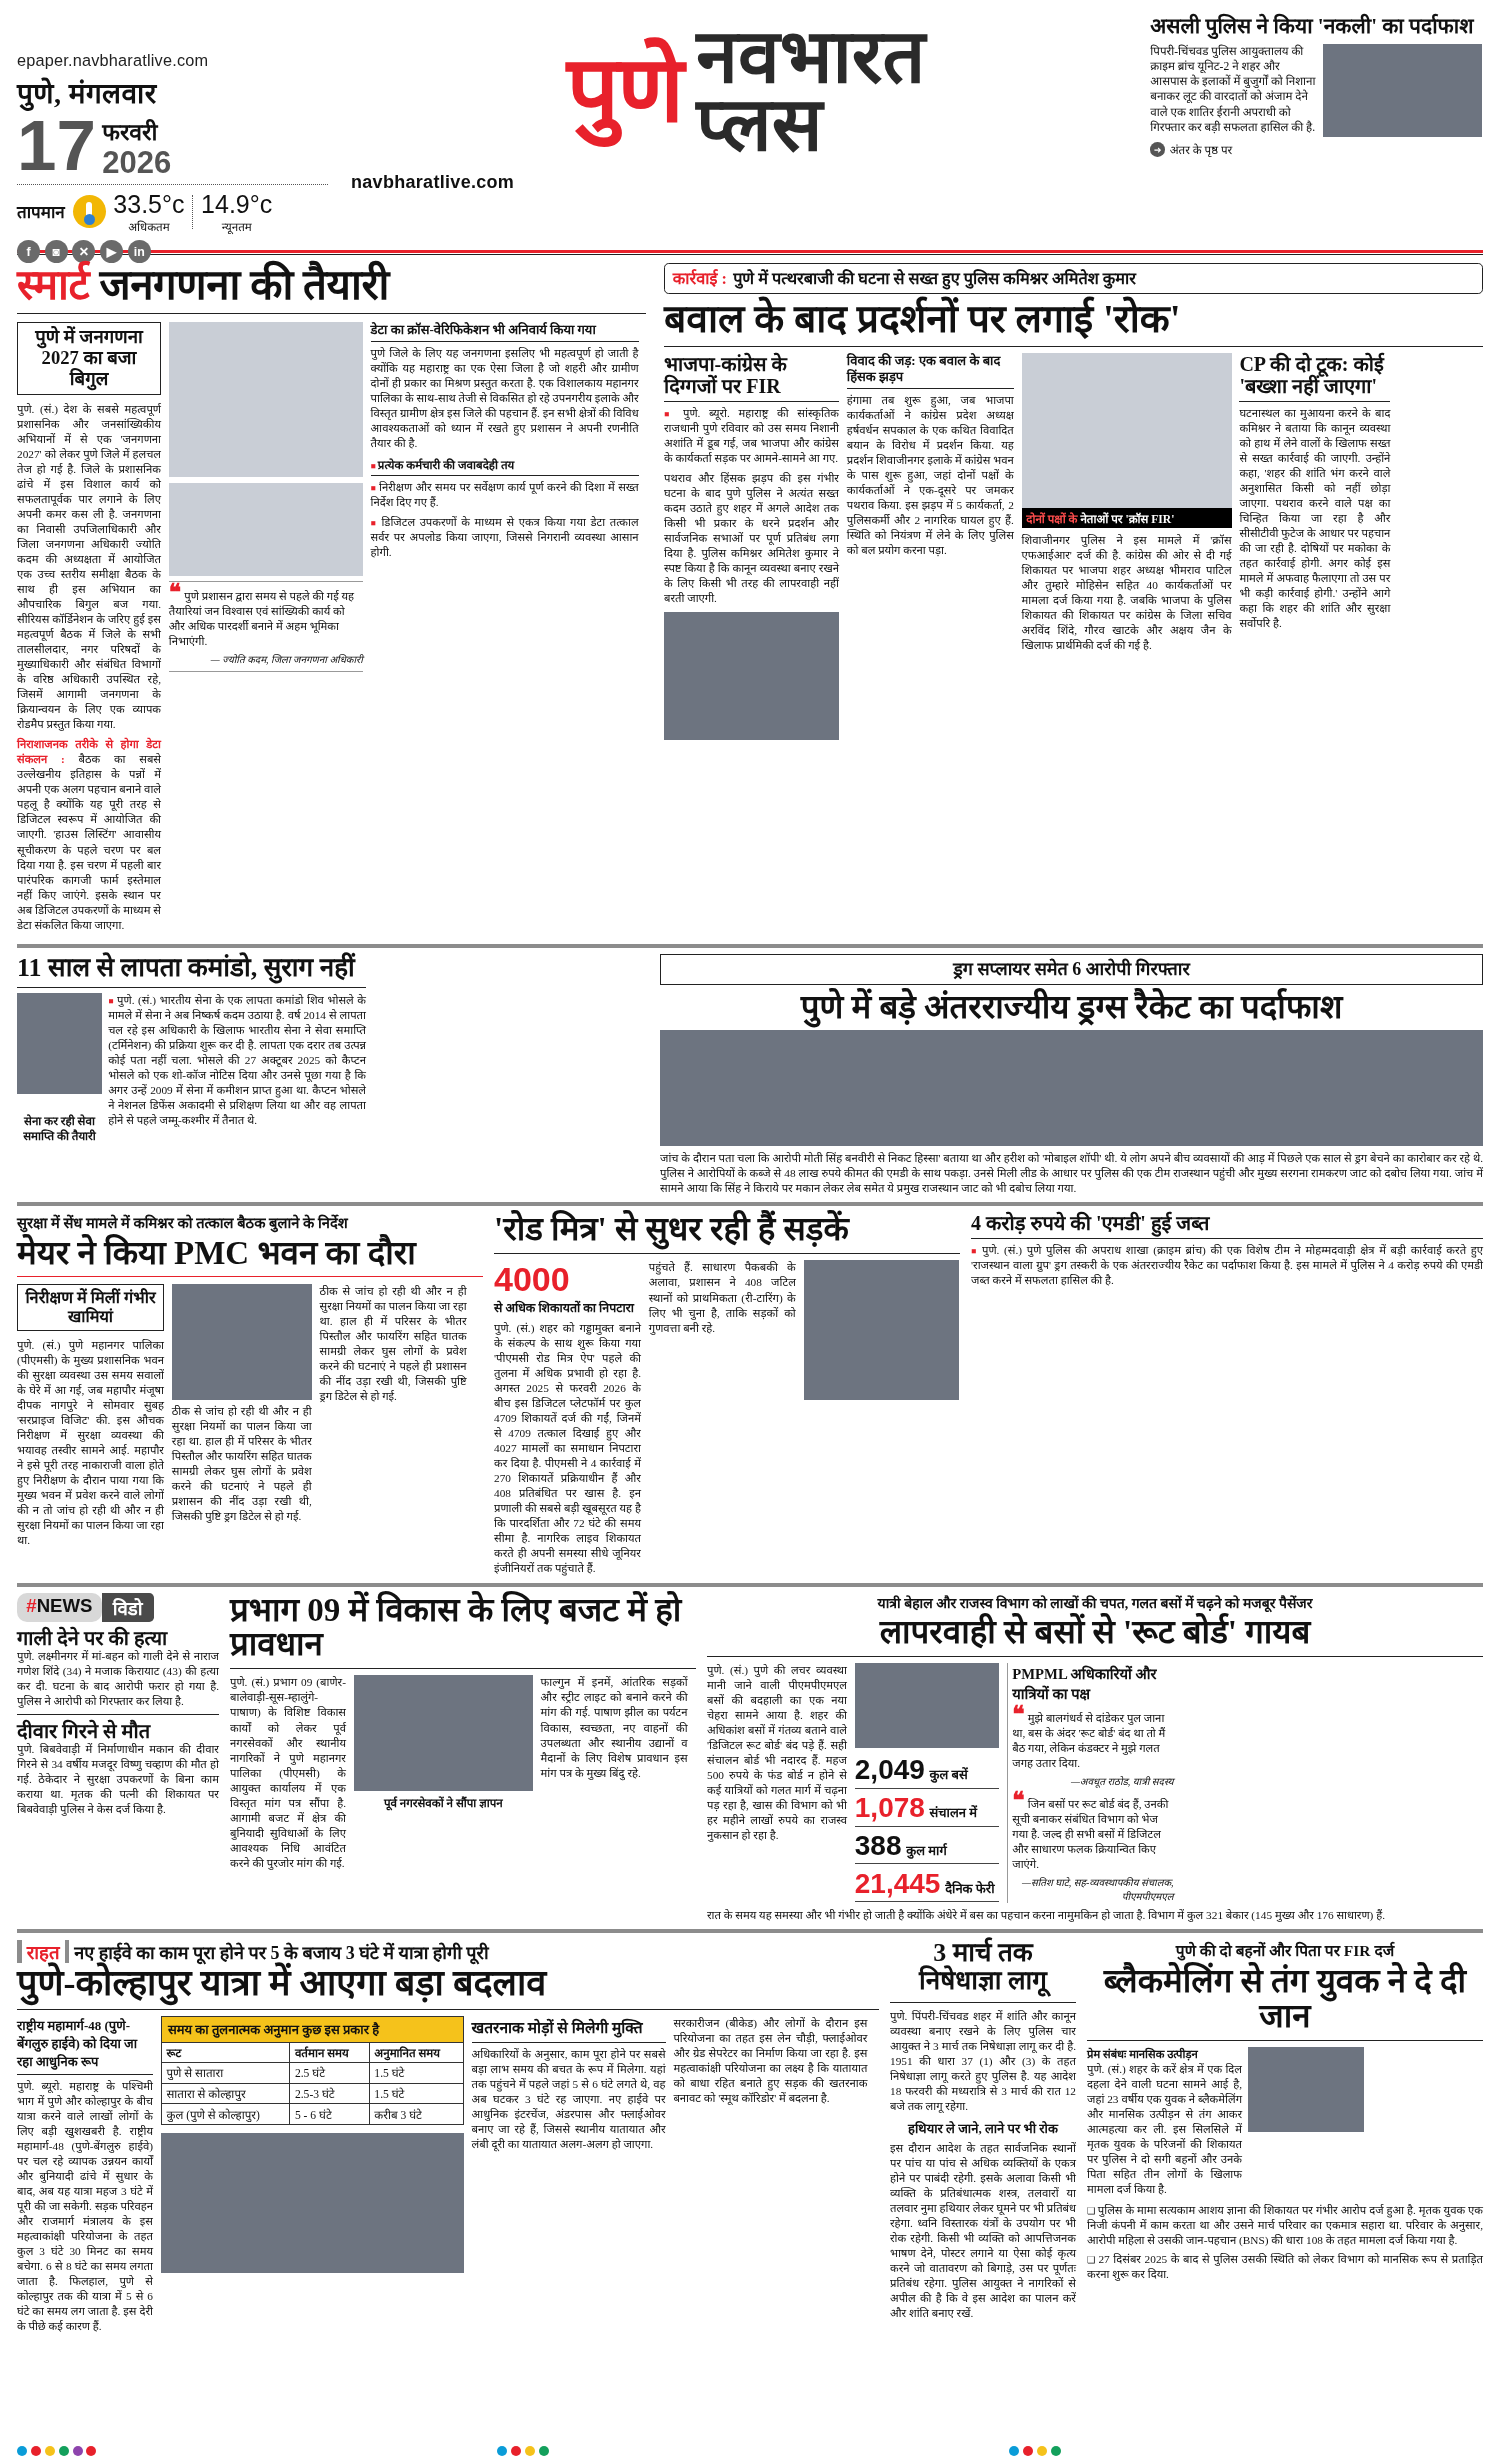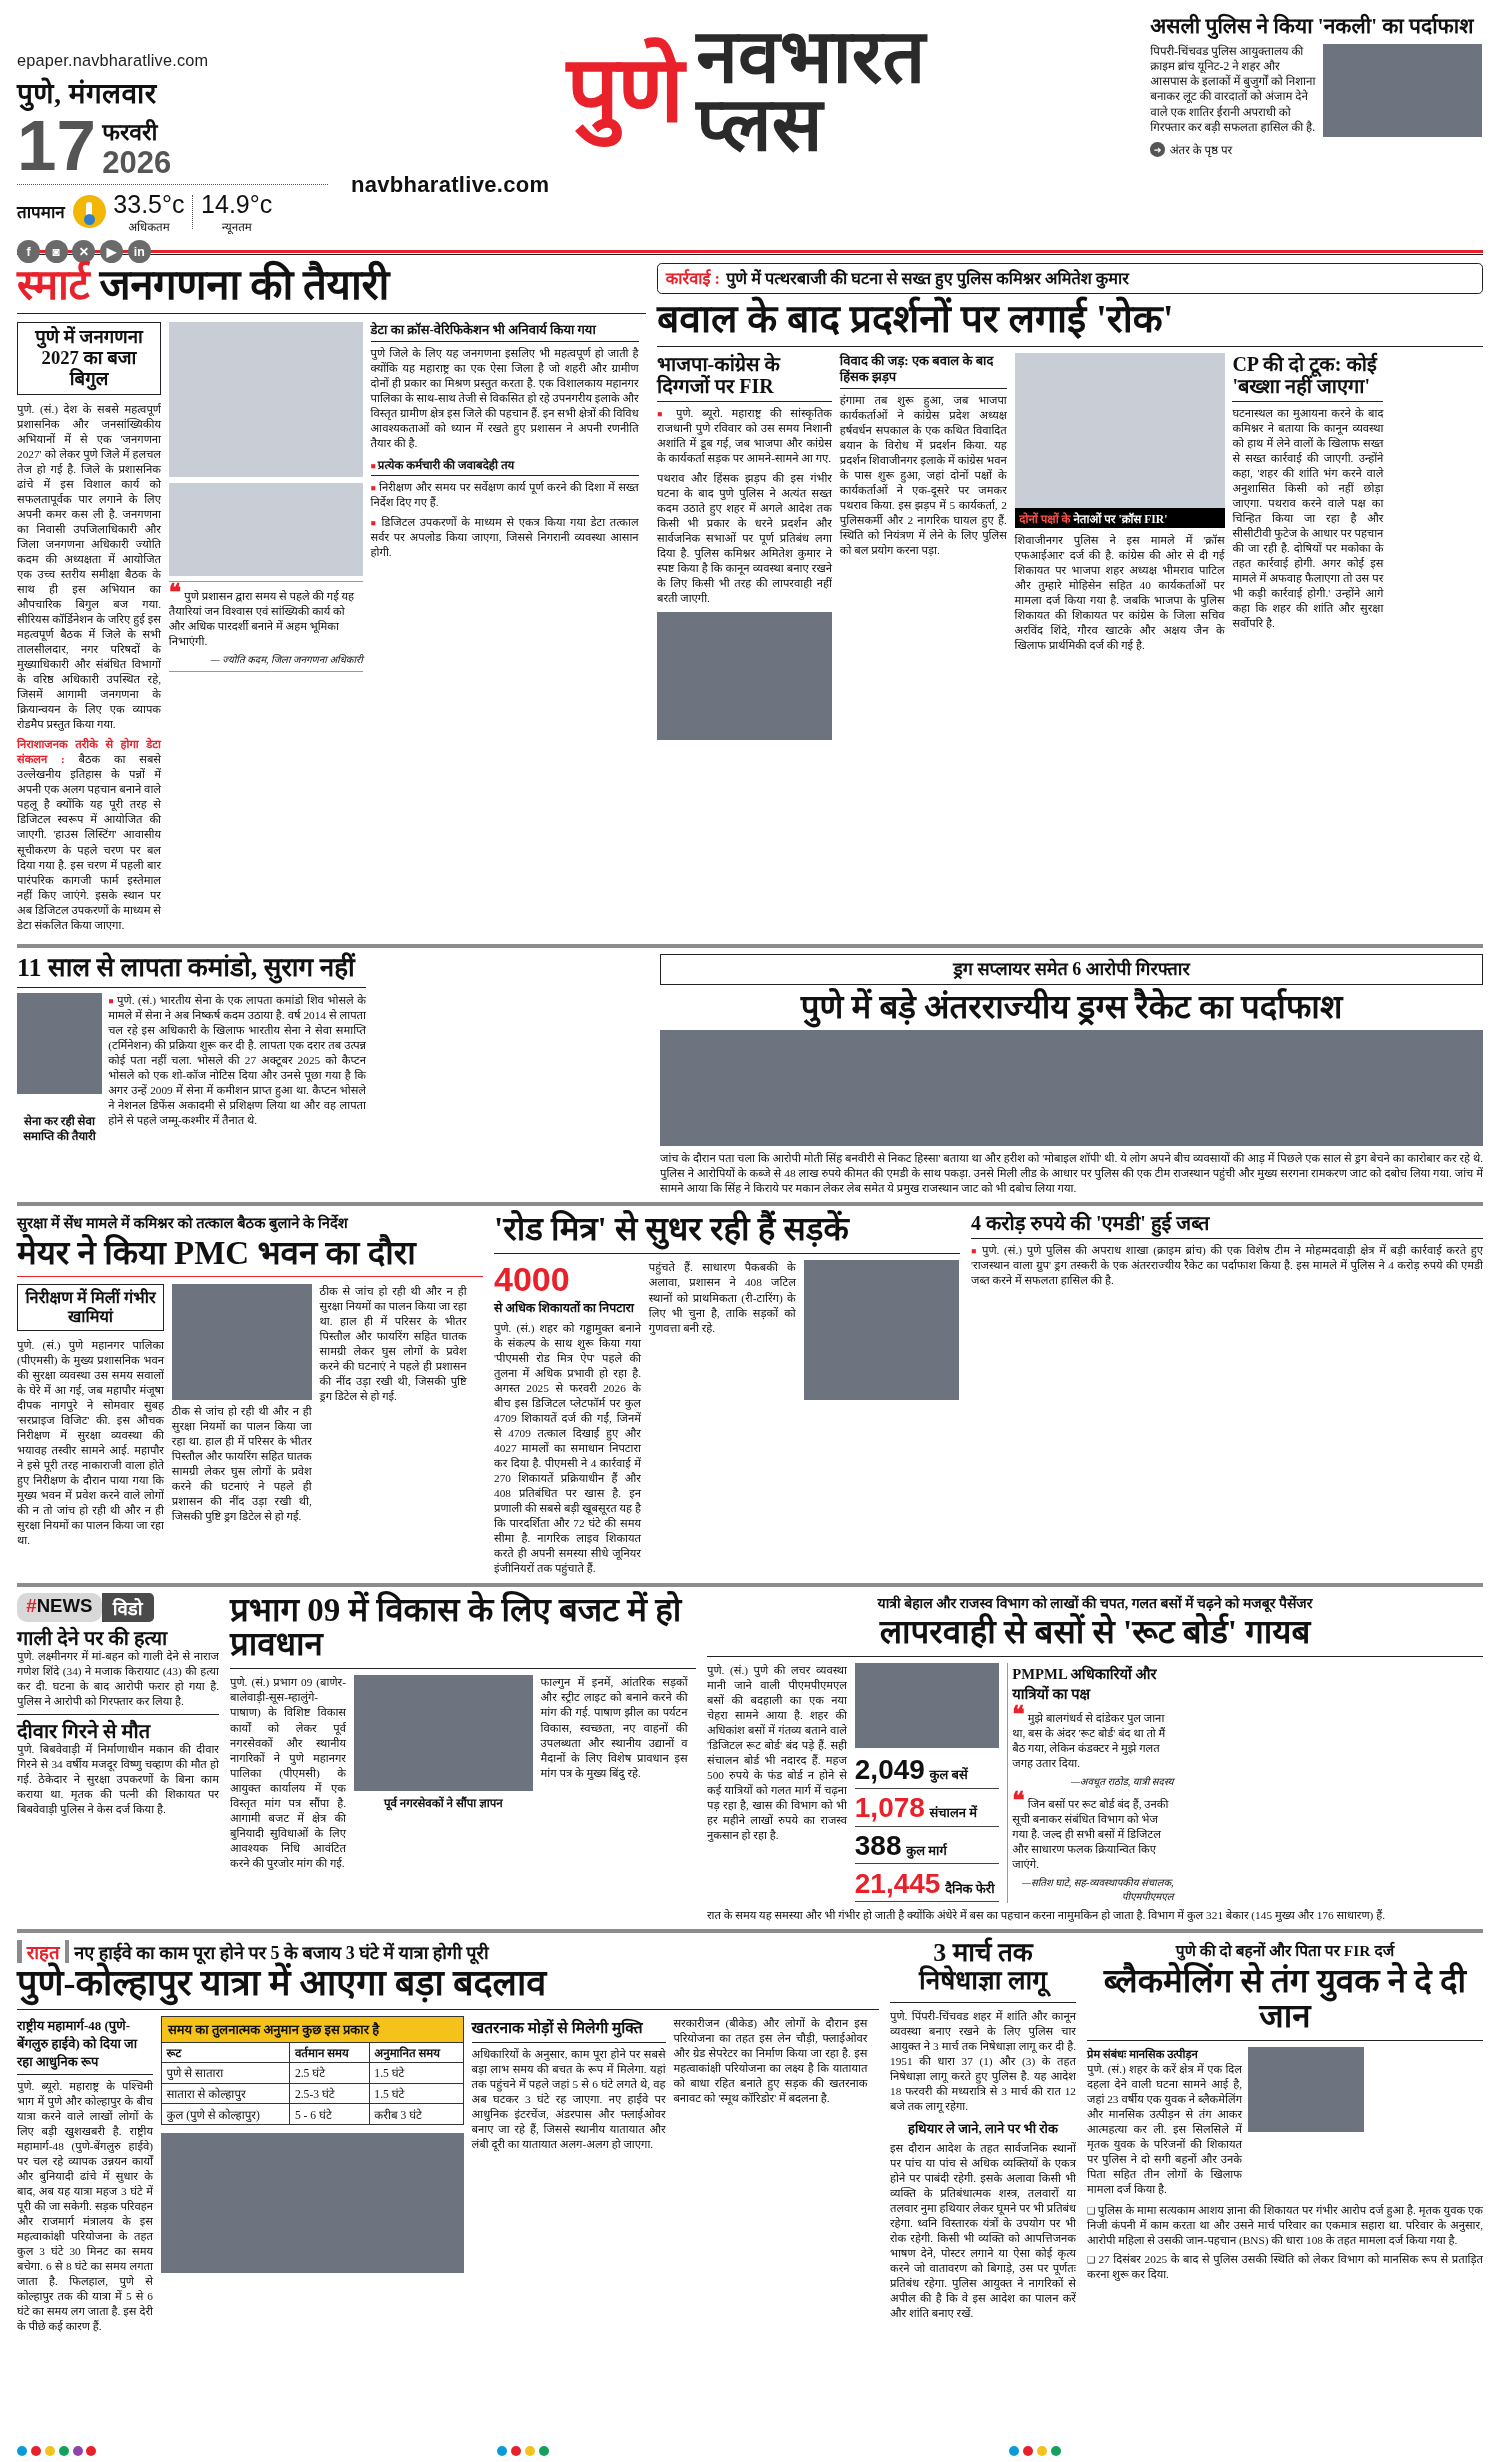--- a/index.html
+++ b/index.html
@@ -44,37 +44,37 @@
   .social { display: flex; gap: 4.7px; margin-top: 6.2px; }
   .sic { width: 23px; height: 23px; border-radius: 50%; background: #6a6a6a; color: #fff;
          font-family: "Liberation Sans", sans-serif; font-size: 12.4px; font-weight: bold;
          display: flex; align-items: center; justify-content: center; }
 
   .mast-center { flex: 1; text-align: left; padding-top: 9.3px; }
   .logo-main { font-size: 92px; font-weight: bold; color: #e8212b; line-height: .95; letter-spacing: -1.6px; display:inline-block;}
   .logo-sub  { font-size: 75px; font-weight: bold; color: #2a2a2a; line-height: .9; }
   .logo-row { display: flex; align-items: center; justify-content: center; gap: 14px; }
   .logo-stack { display: flex; flex-direction: column; align-items: flex-start; }
-  .mast-site { font-family: "Liberation Sans", sans-serif; font-size: 22px; font-weight: bold;
+  .mast-site { font-family: "Liberation Sans", sans-serif; font-size: 18px; font-weight: bold;
                letter-spacing: 0.3px; margin-top: 14px; }
 
   .mast-right { width: 342px; padding-left: 9.3px; }
   .mr-head { font-size: 21px; font-weight: bold; line-height: 1.22; }
   .mr-body { display: flex; gap: 6.2px; margin-top: 4.7px; }
   .mr-text { font-size: 11.6px; line-height: 1.3; width: 167px; }
   .mr-img { width: 159px; height: 93px; }
   .mr-foot { display: flex; align-items: center; gap: 4.7px; margin-top: 4.7px; font-size: 11.6px; }
   .arrow-c { width: 14.7px; height: 14.7px; border-radius: 50%; background: #555; color: #fff;
              font-size: 9.3px; display: flex; align-items: center; justify-content: center; }
 
   
   .band { border-top: 3.1px solid #e8212b; border-bottom: 0.8px solid #222; height: 4.7px; margin: 3.1px 0 7.8px 0; }
 
   
-  .zoneA { display: flex; gap: 11px; }
+  .zoneA { display: flex; gap: 18px; }
   .colL { width: 629px; }
   .colR { flex: 1; }
 
   .lead-h1 { font-size: 42px; font-weight: bold; line-height: 1.05; letter-spacing: -0.4px; }
   .lead-h2 { font-size: 24px; font-weight: bold; margin-top: 1.6px; }
 
   .subcols { display: flex; gap: 7.8px; margin-top: 7.8px; }
   .sc { font-size: 11.3px; line-height: 1.33; text-align: justify; }
   .sc p { margin-bottom: 5.4px; }
   .kicker-box { border: 1.6px solid #222; padding: 4.7px 6.2px; font-size: 18.6px; font-weight: bold;

